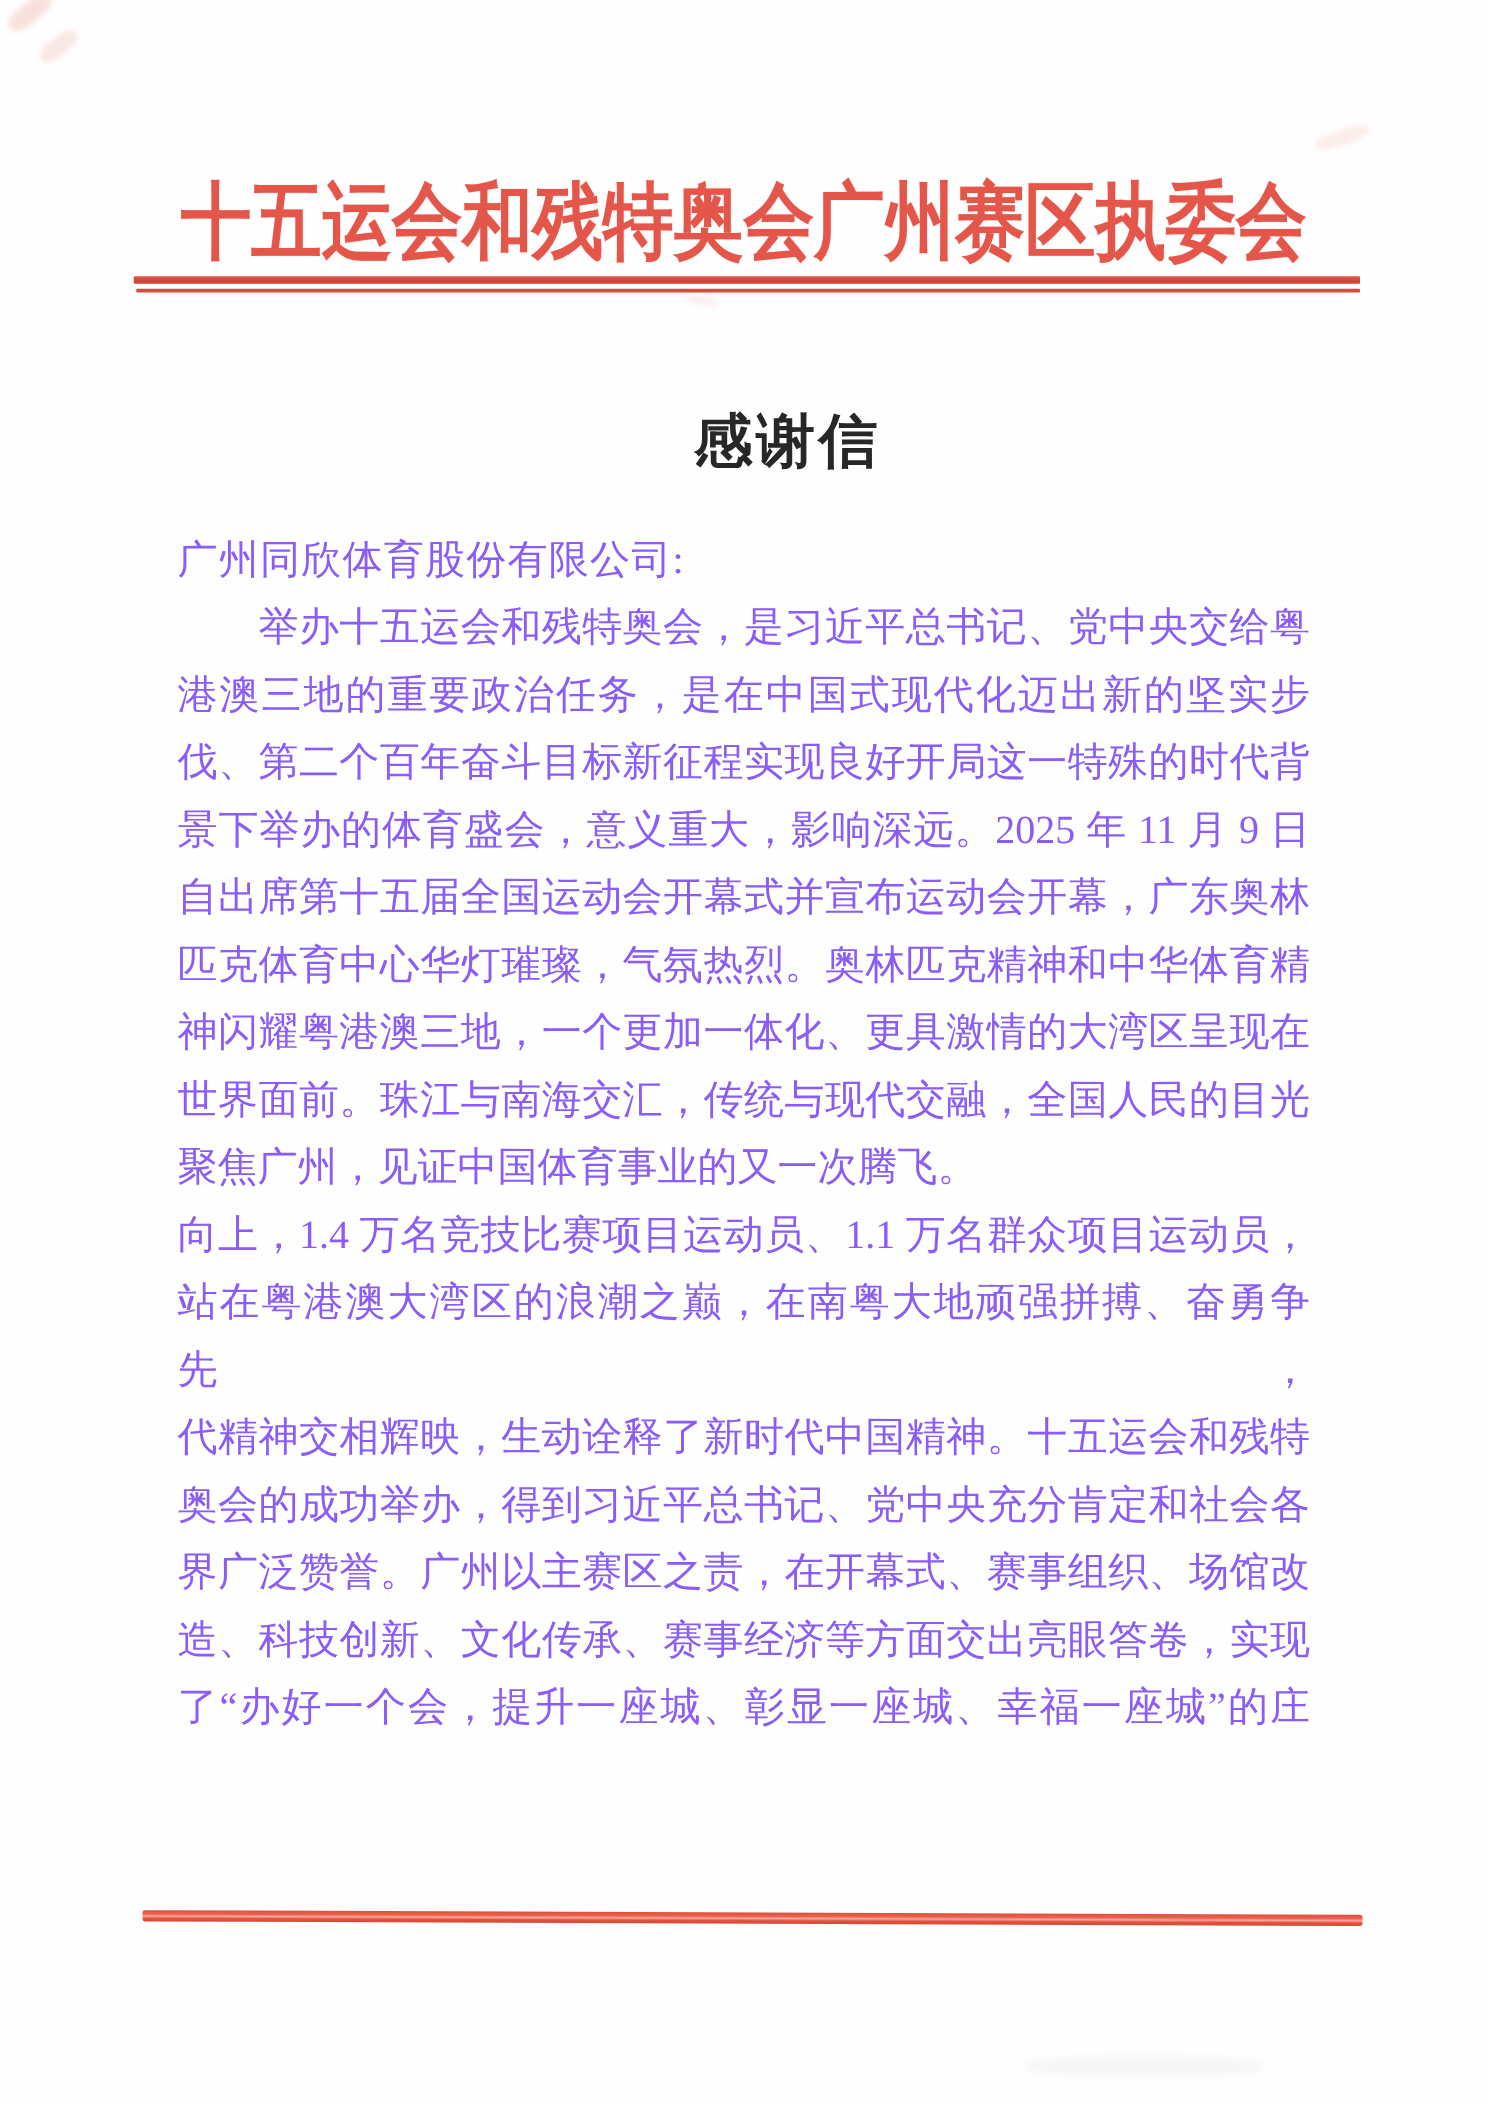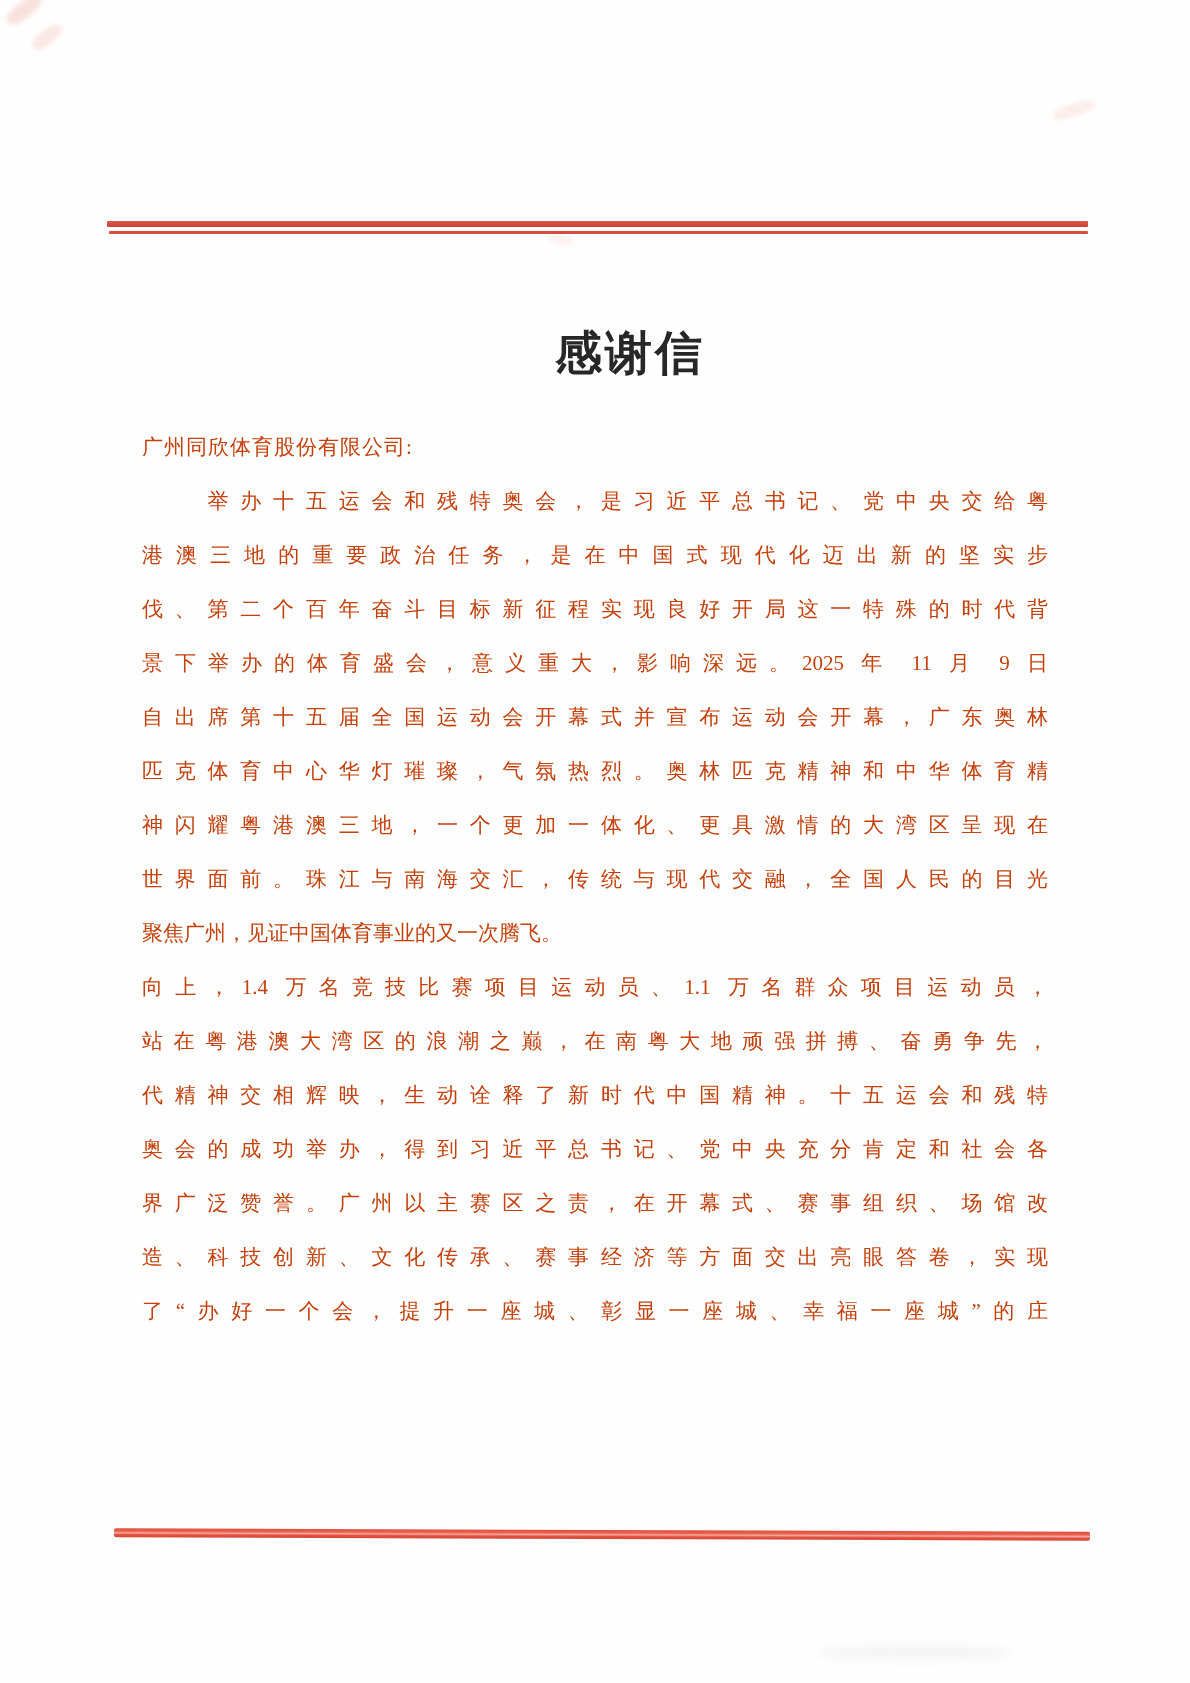--- a/index.html
+++ b/index.html
@@ -68,23 +68,23 @@
     letter-spacing: 3px;
     color: #272727;
     padding-left: 35px;
   }
   
   .body-block {
     position: absolute;
     left: 142px;
     top: 420px;
     width: 906px;
-    font-size: 21px;
+    font-size: 32px;
     line-height: 54px;
-    color: #c2410c;
+    color: #8b5cf6;
     font-weight: 500;
   }
   .salutation {
     text-align: left;
     letter-spacing: 1px;
   }
   .line {
     text-align: justify;
     text-align-last: auto;
     white-space: nowrap;
@@ -121,20 +121,23 @@
 <body>
 
 <div class="page">
 
   <div class="artifact a1"></div>
   <div class="artifact a2"></div>
   <div class="artifact a3"></div>
   <div class="artifact a4"></div>
   <div class="artifact a5"></div>
 
+  <div class="letterhead">
+    <span class="lh-text">十五运会和残特奥会广州赛区执委会</span>
+  </div>
 
   <div class="rule-thick"></div>
   <div class="rule-thin"></div>
 
   <div class="doc-title">感谢信</div>
 
   <div class="body-block">
     <div class="salutation">广州同欣体育股份有限公司:</div>
     <div>
         <div>

